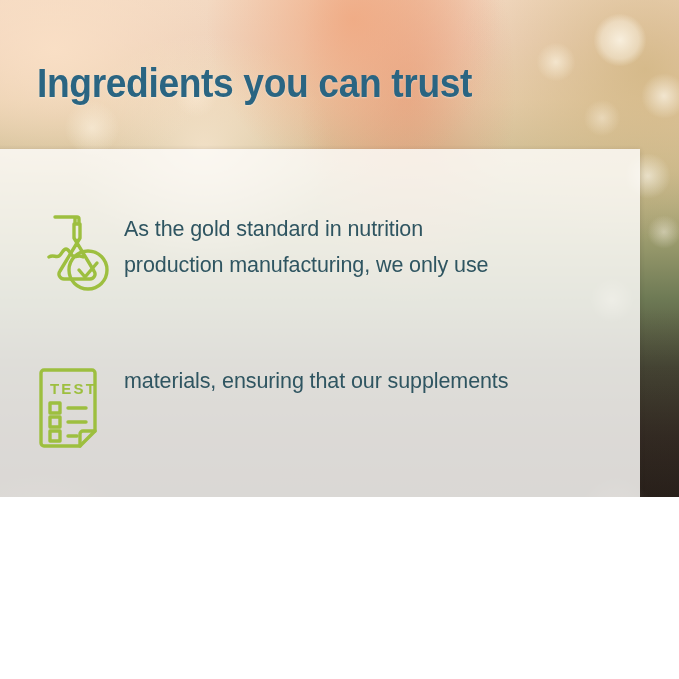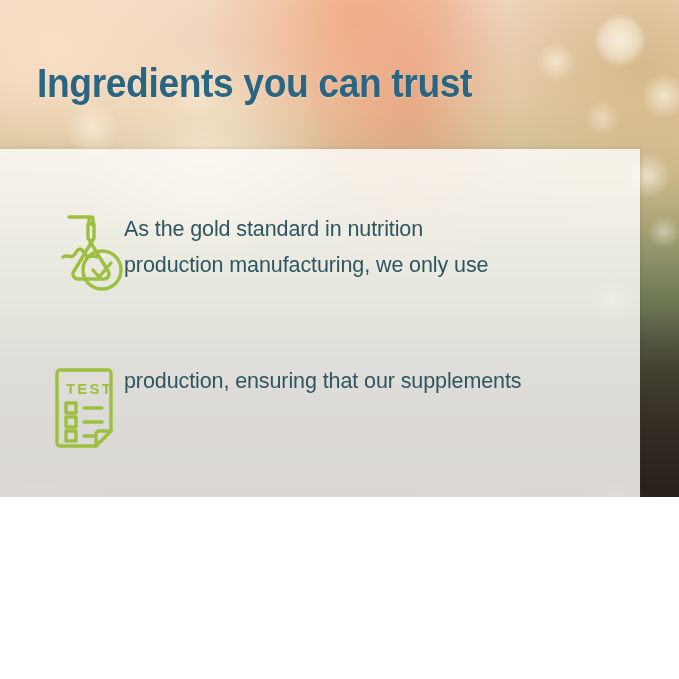--- a/index.html
+++ b/index.html
@@ -127,21 +127,20 @@
     align-items: flex-start;
   }
 
   .row-1 { left: 38px; top: 33px; }
   .row-2 { left: 38px; top: 185px; }
 
   .icon-cell {
     width: 86px;
     flex: 0 0 86px;
     padding-top: 2px;
-    text-align: right;
   }
 
   .copy {
     font-size: 21.5px;
     line-height: 36px;
     color: #2f5561;
     letter-spacing: -0.1px;
     max-width: 505px;
   }
 
@@ -188,19 +187,19 @@
             </g>
             <rect x="12" y="38" width="10" height="10"></rect>
             <path d="M30 43 h18"></path>
             <rect x="12" y="52" width="10" height="10"></rect>
             <path d="M30 57 h18"></path>
             <rect x="12" y="66" width="10" height="10"></rect>
             <path d="M30 71 h9"></path>
           </svg>
         </div>
         <div class="copy">
-          <span>production, ensuring that our supplements</span>
+          <span>materials, ensuring that our supplements</span>
         </div>
       </div>
 
     </div>
   </div>
 </div>
 
 </body></html>

